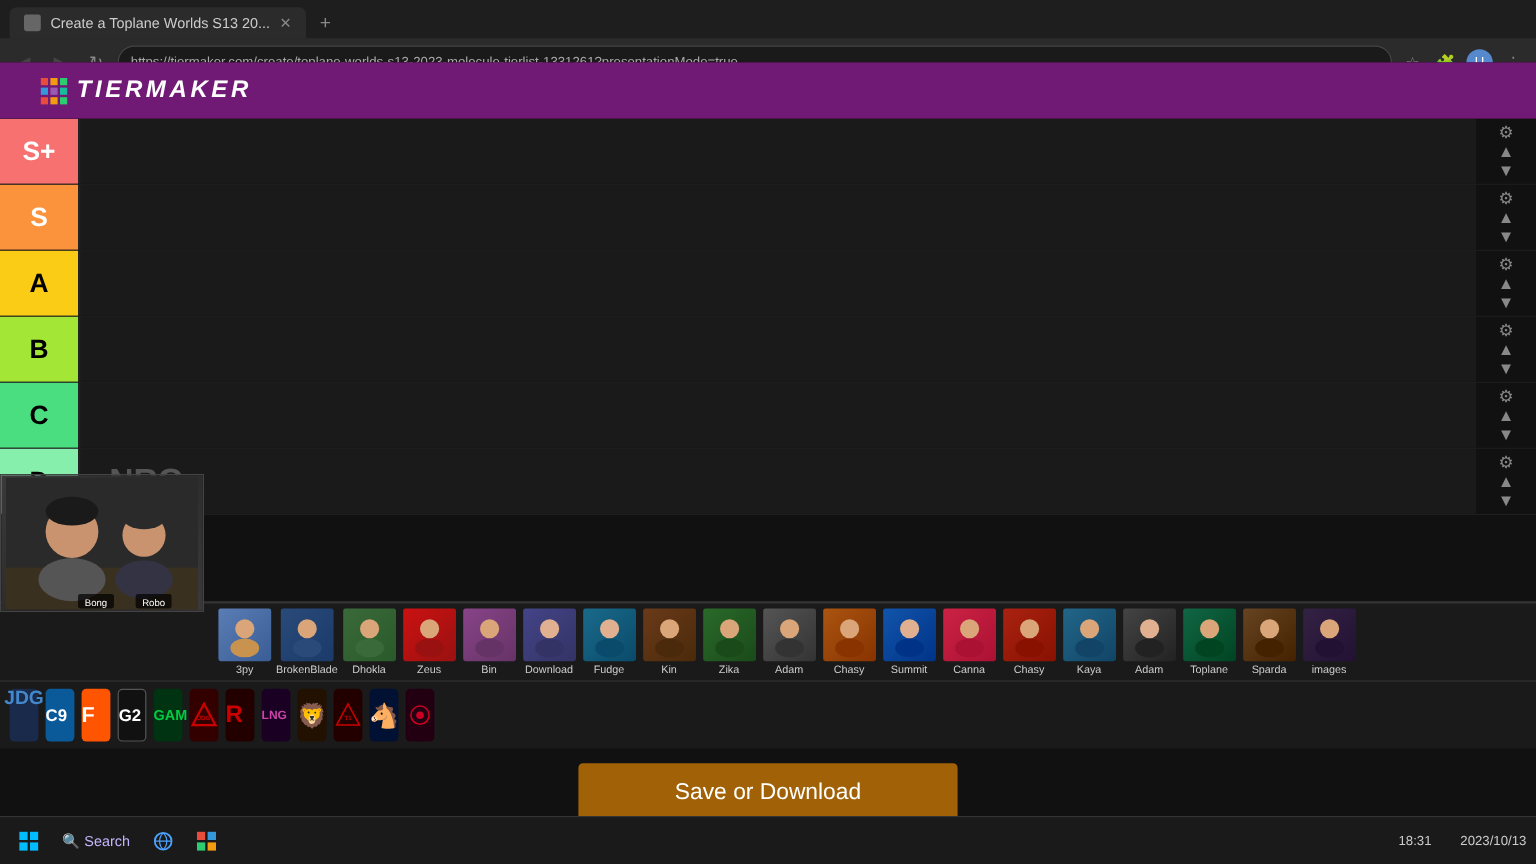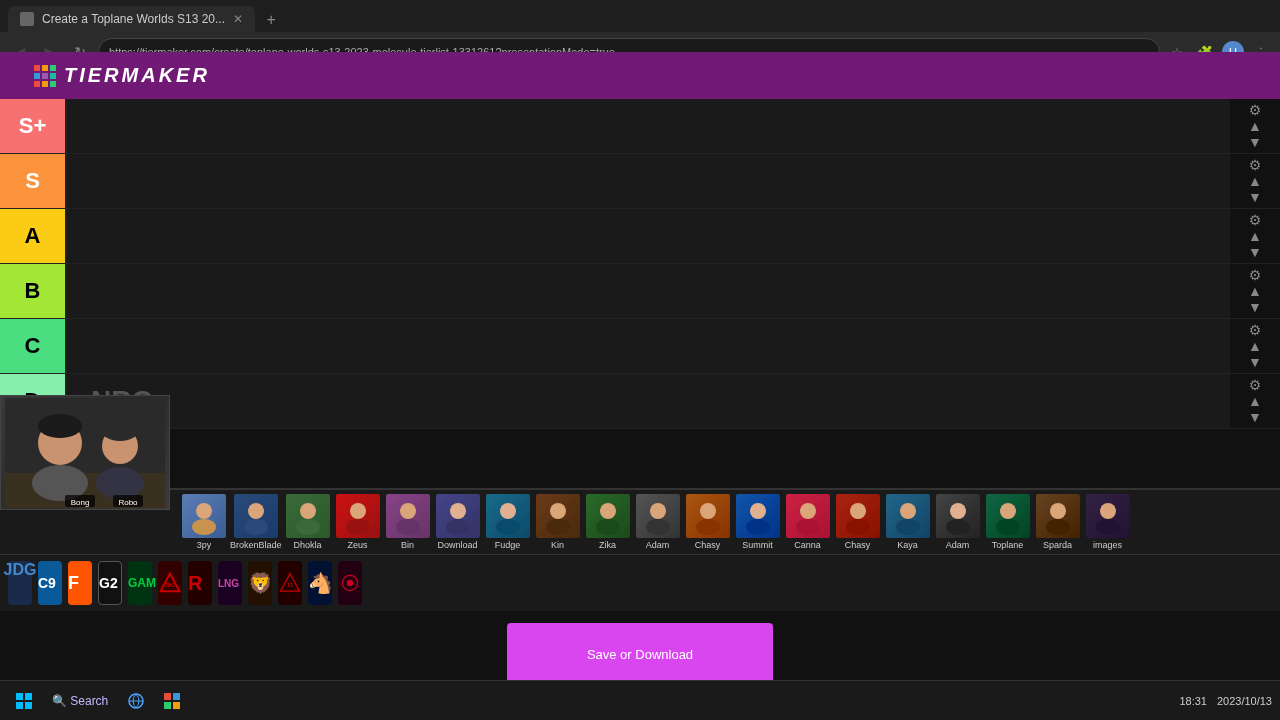--- a/index.html
+++ b/index.html
@@ -250,25 +250,25 @@
     .save-section {
       background: #111;
       padding: 12px;
       display: flex;
       flex-direction: column;
       align-items: center;
       gap: 8px;
     }
 
     .save-btn {
-      background: #d946ef;
+      background: #a16207;
       color: white;
       border: none;
-      padding: 24px 80px;
-      font-size: 13px;
+      padding: 14px 80px;
+      font-size: 19px;
       border-radius: 4px;
       cursor: pointer;
       font-weight: 500;
     }
 
     
     .webcam-overlay {
       position: absolute;
       bottom: 210px;
       left: 0;
@@ -316,21 +316,21 @@
       cursor: pointer;
       display: flex;
       align-items: center;
       gap: 4px;
     }
 
     .taskbar-right {
       margin-left: auto;
       display: flex;
       align-items: center;
-      gap: 10px;
+      gap: 24px;
       color: #ccc;
       font-size: 11px;
     }
 
     
     .nrg-text {
       color: #555;
       font-size: 28px;
       font-weight: bold;
       padding-left: 20px;

